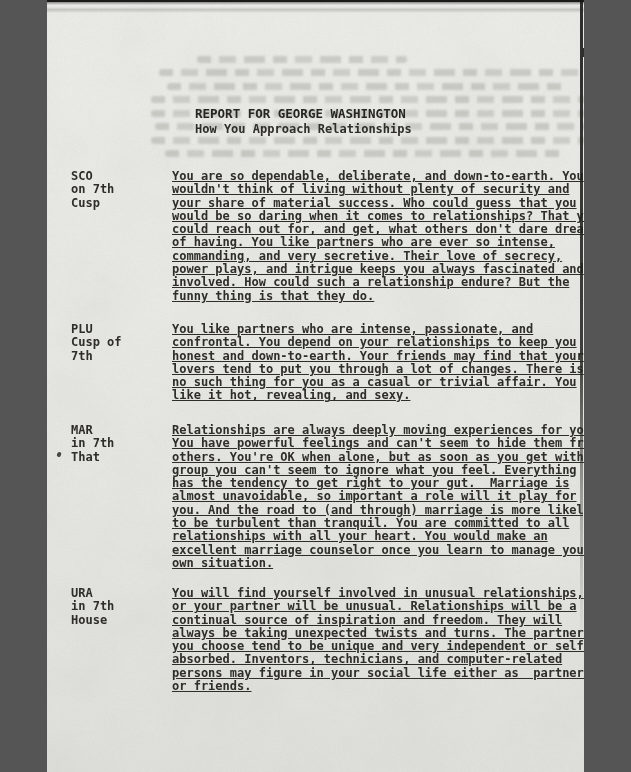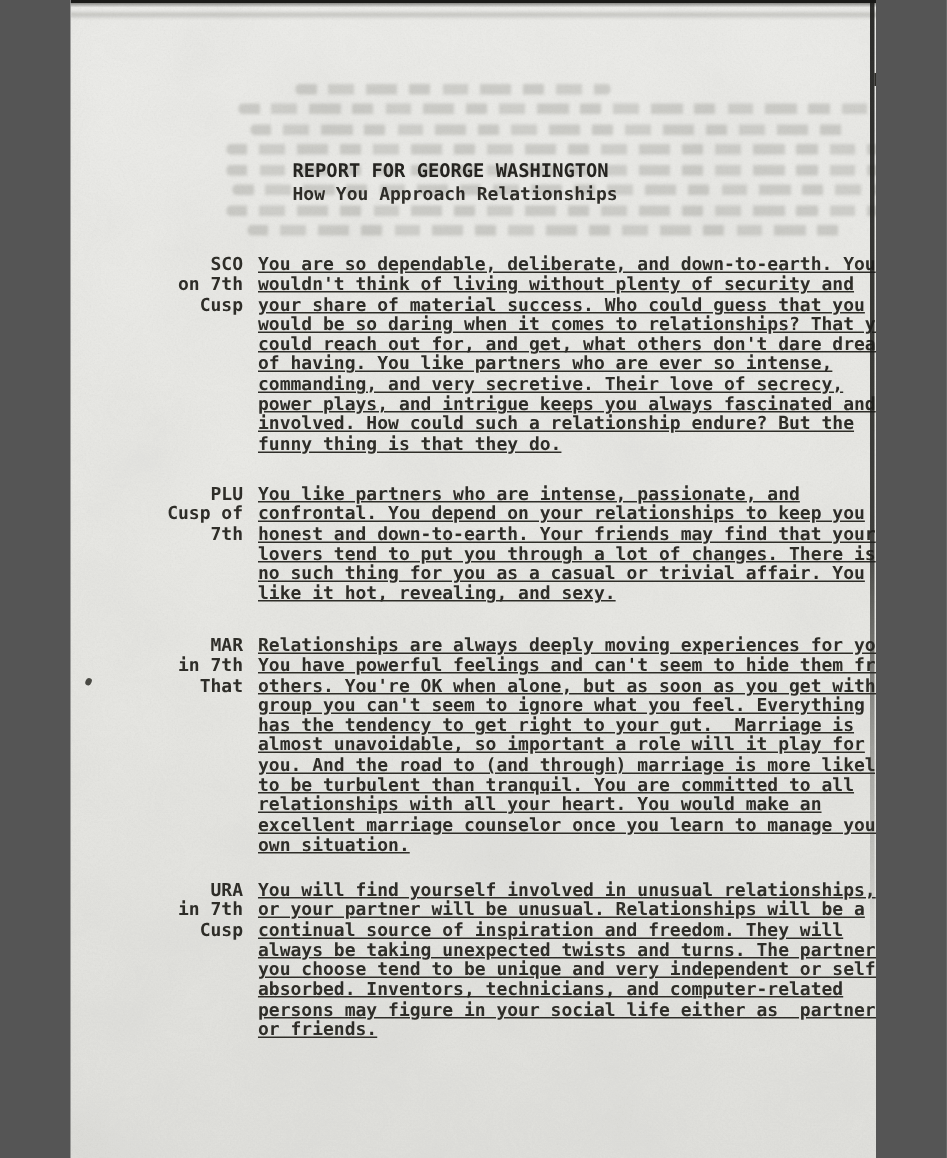--- a/index.html
+++ b/index.html
@@ -38,22 +38,22 @@
       rgba(122,122,114,0.52) 47px 68px, rgba(122,122,114,0) 68px 76px); }
 
   .page-number { position:absolute; top:46px; left:535px;
     font-size:12px; white-space:pre; letter-spacing:0.3px; }
 
   .header { position:absolute; top:107px; left:148px; width:440px; }
   .header .title { font-size:12.5px; line-height:13.5px; color:#262521; }
   .header .subtitle { font-size:12px; line-height:13.5px; margin-top:2px; }
 
   .section { position:absolute; left:0; width:631px; }
-  .section .label { position:absolute; left:45px; width:70px; top:0;
-    text-align:right; font-size:12px; line-height:13.3px; white-space:pre; }
+  .section .label { position:absolute; left:24px; width:70px; top:0;
+    font-size:12px; line-height:13.3px; white-space:pre; }
   .section .body { position:absolute; left:125px; width:450px; top:0;
     font-size:12px; line-height:13.3px; white-space:pre;text-decoration:underline; }
 
   .speck { position:absolute; left:10px; top:452px; width:4px; height:5px;
     background:#4a4a44; border-radius:60% 40% 50% 50%; transform:rotate(20deg); }
 </style>
 </head>
 <body>
 
 <div class="page">
@@ -115,21 +115,21 @@
 you. And the road to (and through) marriage is more likely
 to be turbulent than tranquil. You are committed to all
 relationships with all your heart. You would make an
 excellent marriage counselor once you learn to manage your
 own situation.</div>
   </div>
 
   <div class="section" style="top:587px;">
     <div class="label">URA
 in 7th
-Cusp</div>
+House</div>
     <div class="body">You will find yourself involved in unusual relationships,
 or your partner will be unusual. Relationships will be a
 continual source of inspiration and freedom. They will
 always be taking unexpected twists and turns. The partners
 you choose tend to be unique and very independent or self-
 absorbed. Inventors, technicians, and computer-related
 persons may figure in your social life either as  partners
 or friends.</div>
   </div>
 

